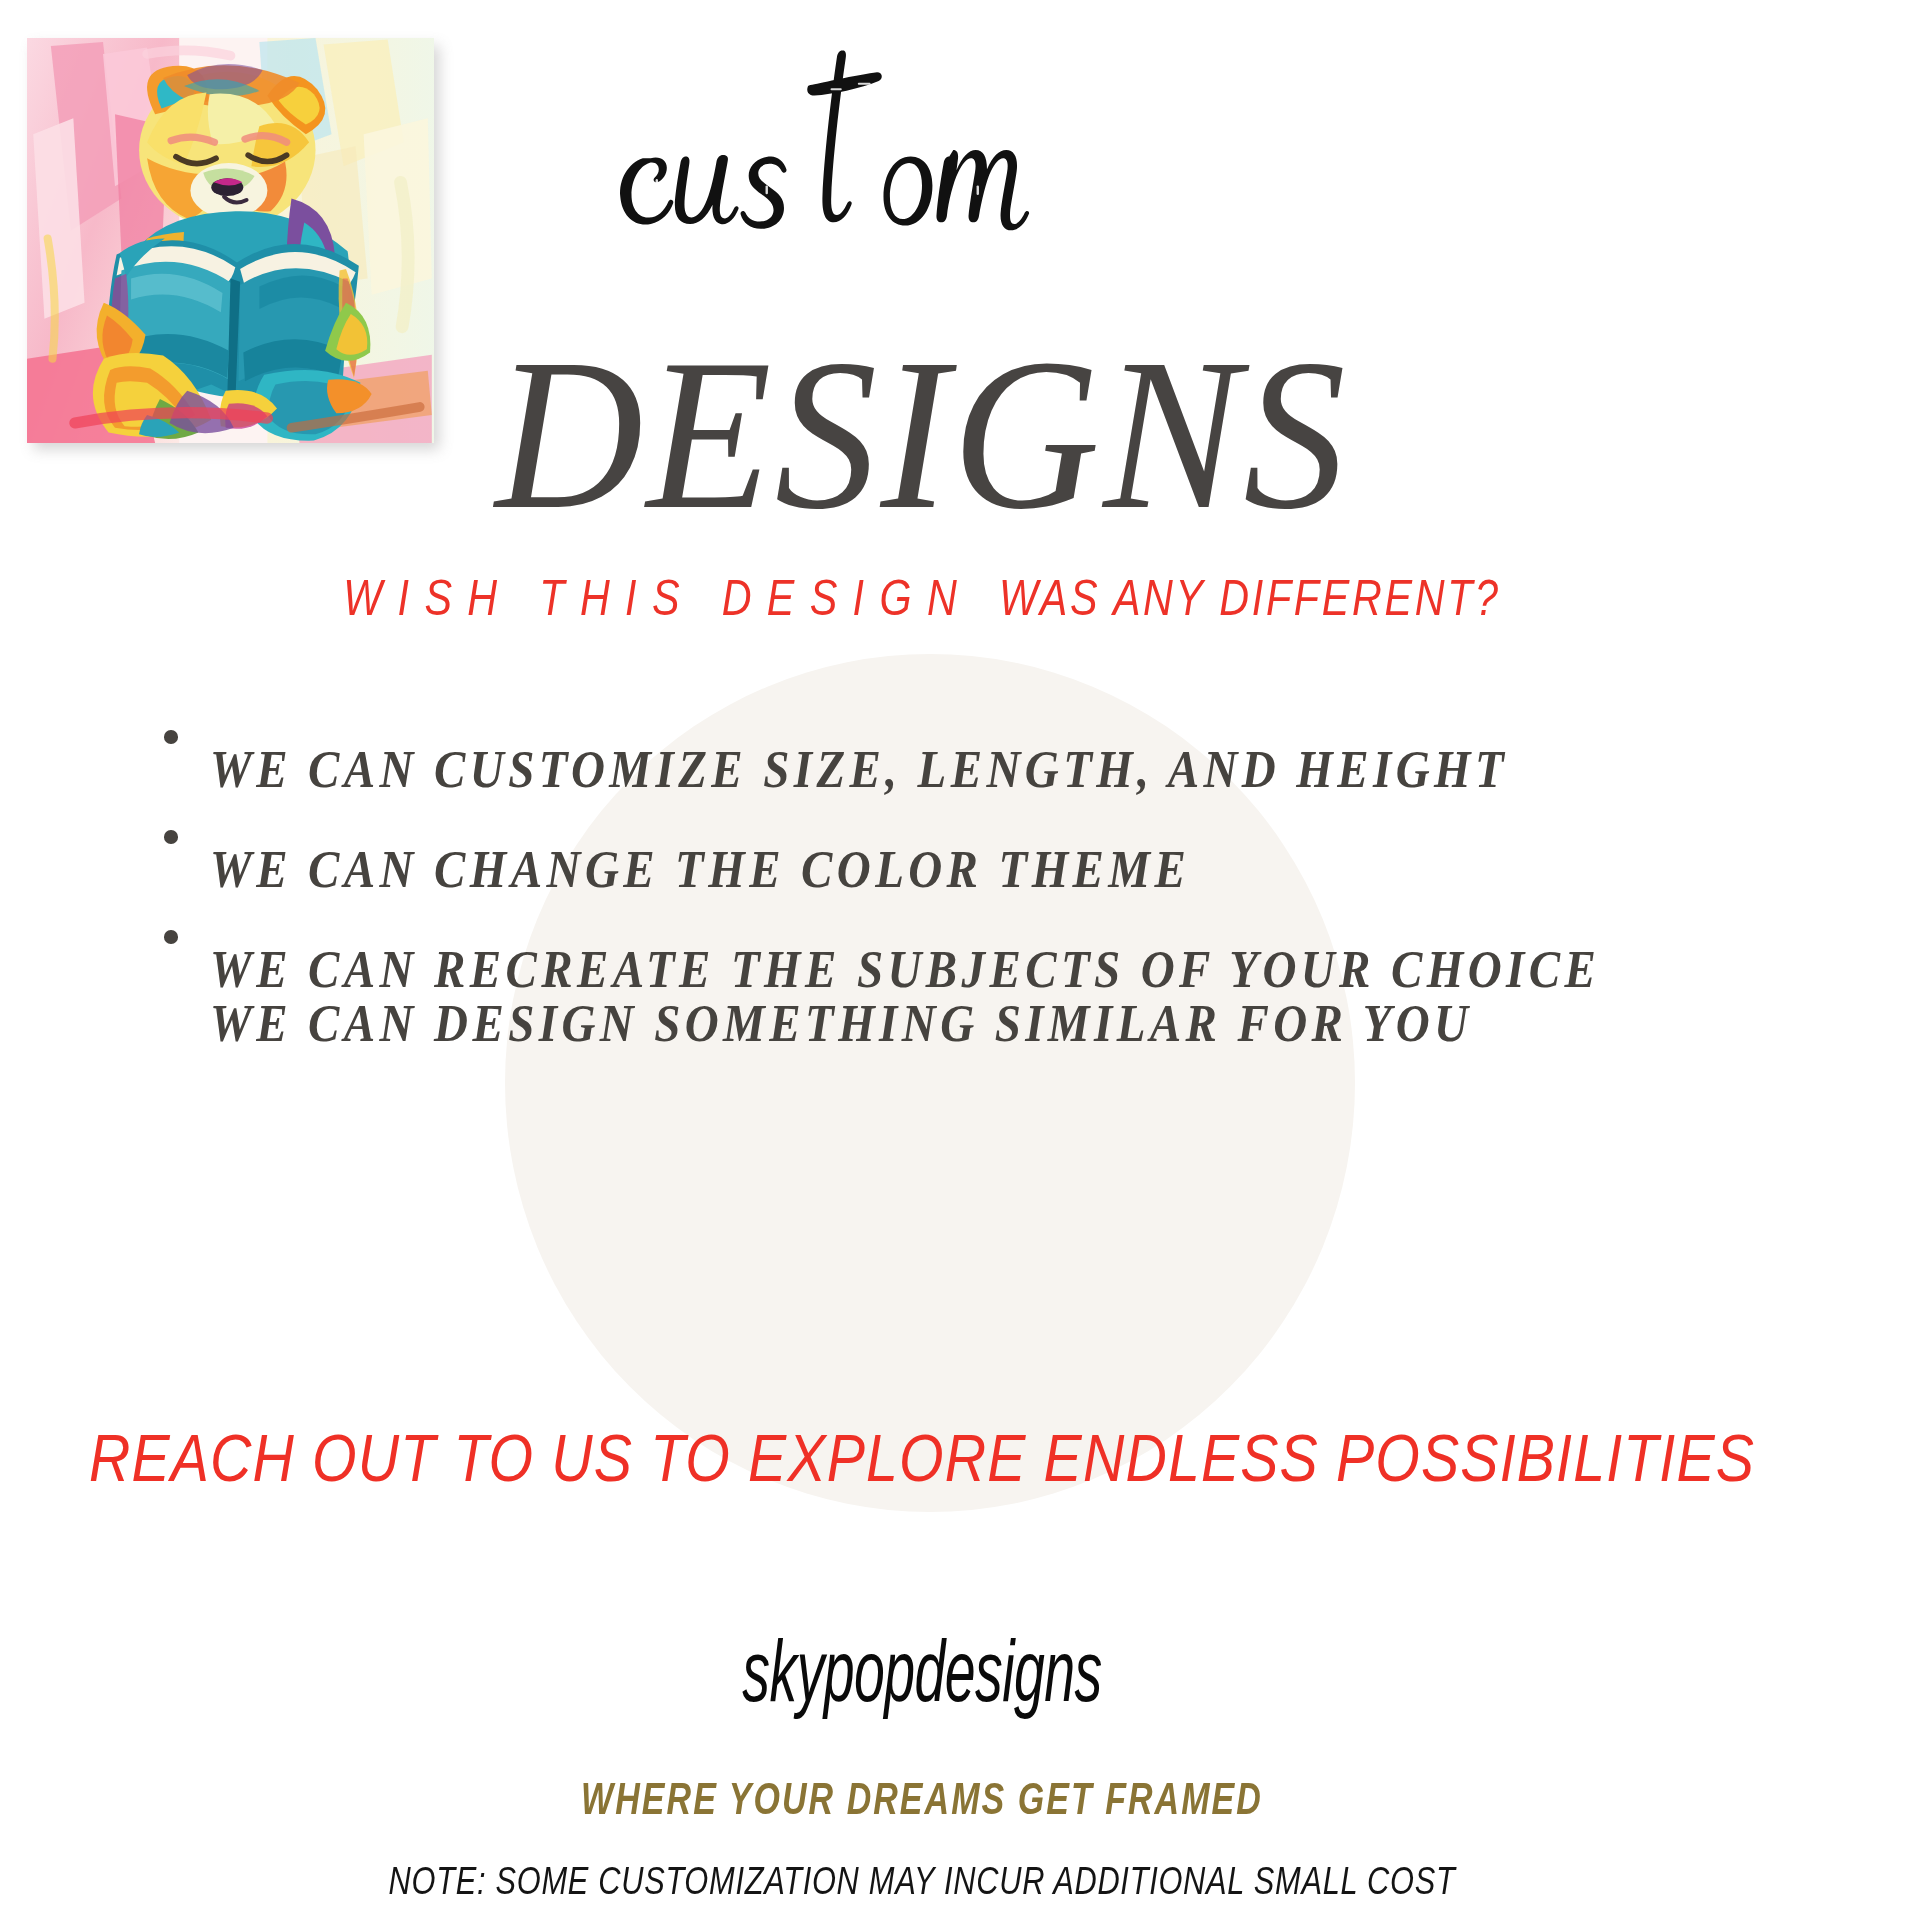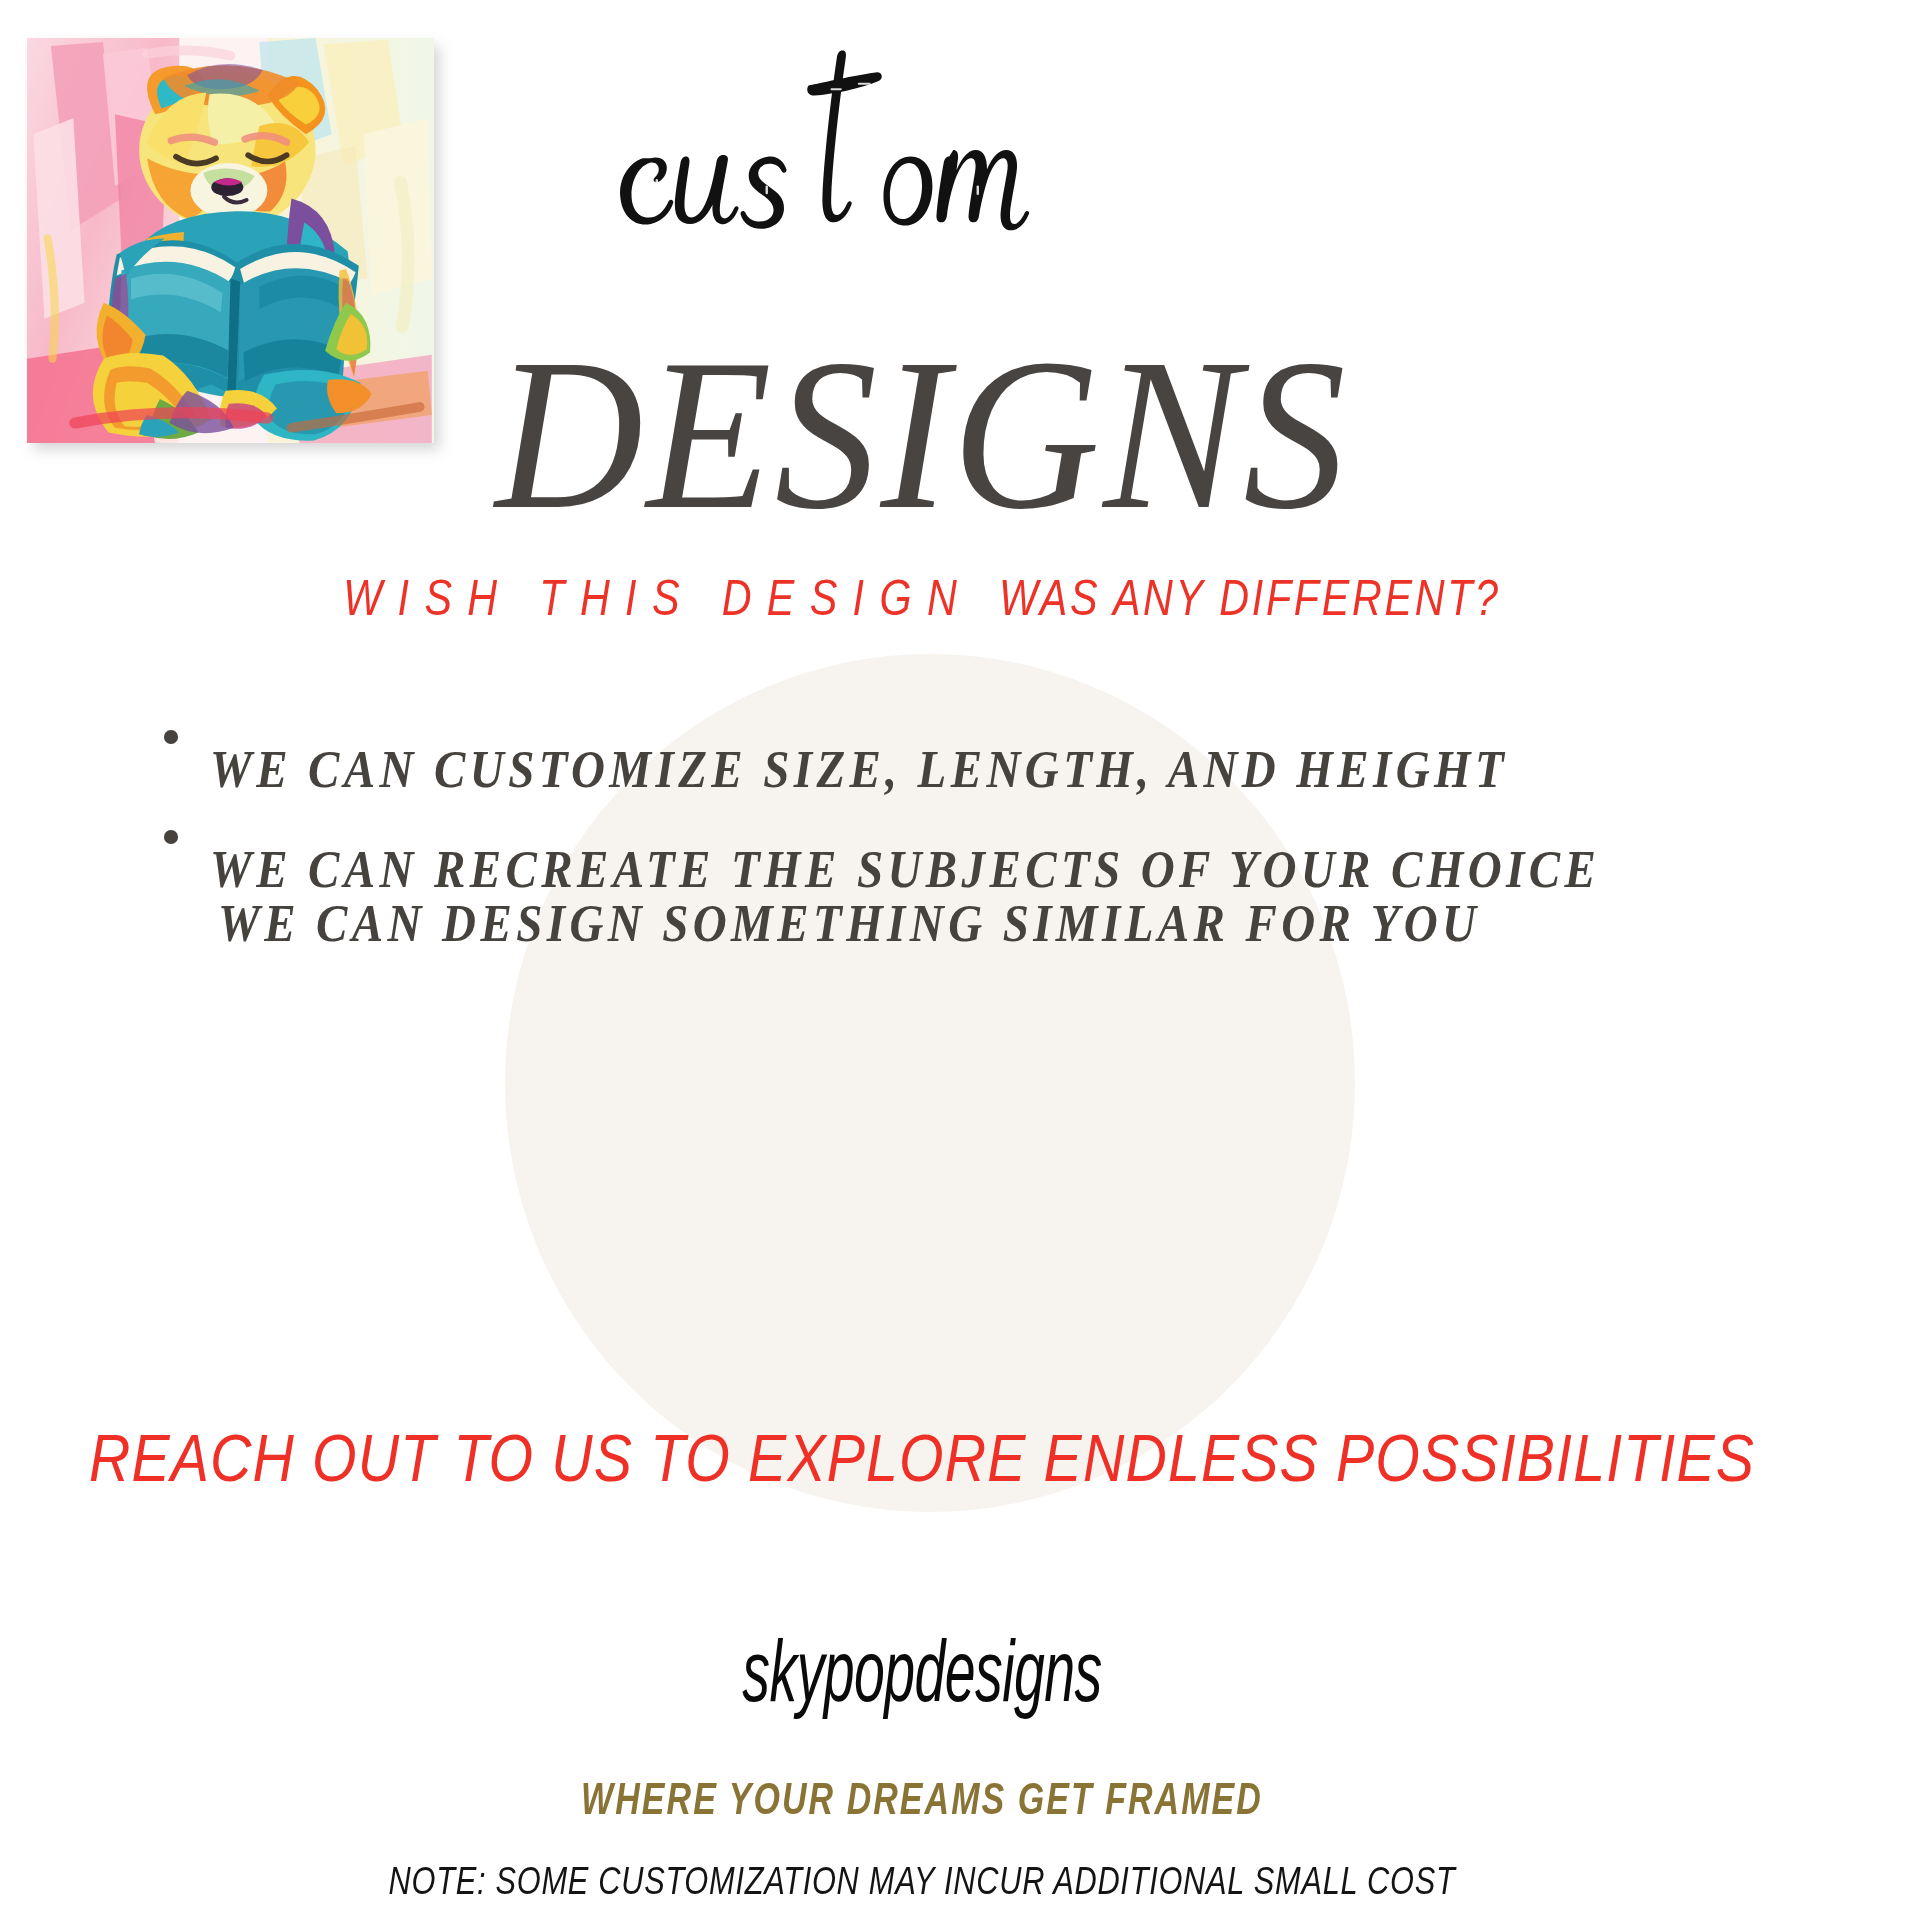--- a/index.html
+++ b/index.html
@@ -121,21 +121,21 @@
     white-space:nowrap;
     margin-left:50px;
     transform:scaleY(1.12);
     transform-origin:left center;
   }
   .continuation{
     position:relative;
     height:100px;
     padding-left:160px;
     box-sizing:border-box;
-    display:flex;align-items:baseline;margin-left:8px;
+    display:flex;align-items:baseline;
   }
   .continuation .bullet-text{margin-left:50px;}
 
   
   .cta{
     position:absolute;
     left:0;right:0;top:1424px;
     text-align:center;
     z-index:4;
     font-family:"Liberation Sans", sans-serif;
@@ -336,20 +336,24 @@
     <span class="gap">WISH  THIS  DESIGN </span><span>WAS ANY DIFFERENT?</span>
   </div>
 
   <ul class="bullets">
     <li class="bullet-row">
       <span class="bullet-dot"></span>
       <span class="bullet-text">WE CAN CUSTOMIZE SIZE, LENGTH, AND HEIGHT</span>
     </li>
     <li class="bullet-row">
       <span class="bullet-dot"></span>
+      <span class="bullet-text">WE CAN CHANGE THE COLOR THEME</span>
+    </li>
+    <li class="bullet-row">
+      <span class="bullet-dot"></span>
       <span class="bullet-text">WE CAN RECREATE THE SUBJECTS OF YOUR CHOICE</span>
     </li>
     <li class="continuation">
       <span class="bullet-text">WE CAN DESIGN SOMETHING SIMILAR FOR YOU</span>
     </li>
   </ul>
 
   <div class="cta">REACH OUT TO US TO EXPLORE ENDLESS POSSIBILITIES</div>
 
   <div class="brand">skypopdesigns</div>

